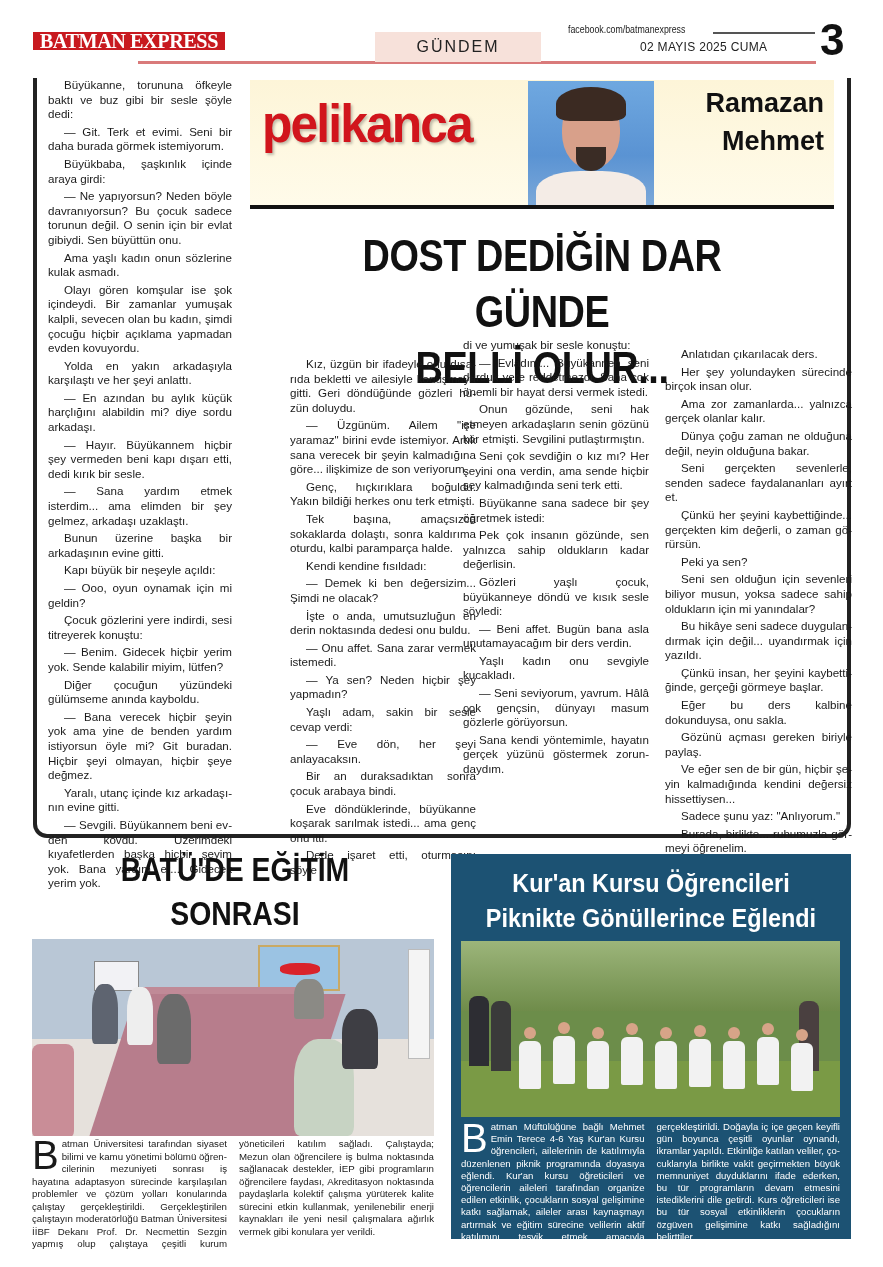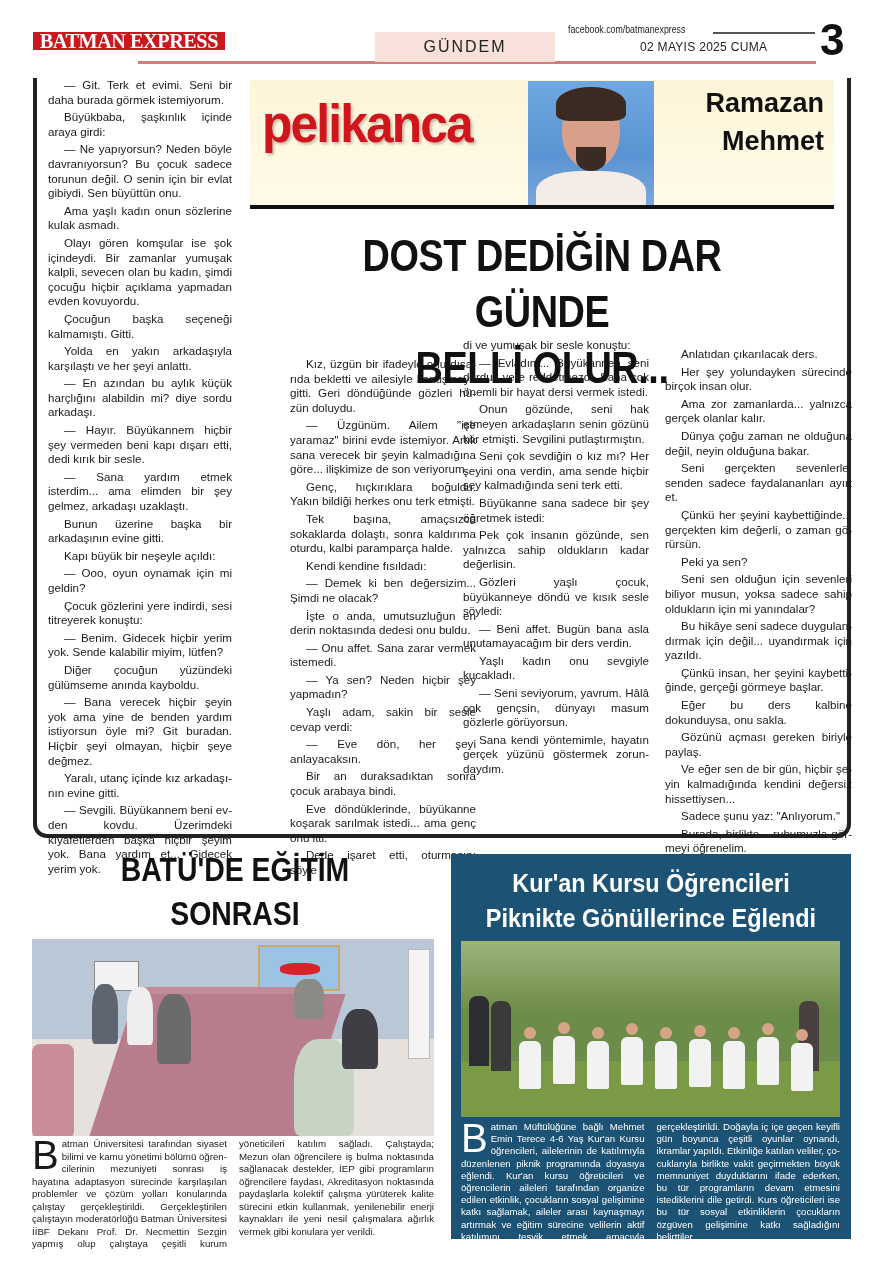--- a/index.html
+++ b/index.html
@@ -3,21 +3,21 @@
 <meta charset="utf-8">
 <style>
   * { box-sizing: border-box; margin: 0; padding: 0; }
   html, body { width: 883px; height: 1267px; background: #ffffff; overflow: hidden; }
   body { position: relative; font-family: "Liberation Sans", sans-serif; color: #1a1a1a; }
 
   
   .masthead { position: absolute; left: 33px; top: 32px; width: 192px; height: 18px; background: #c8191f; display: flex; align-items: center; justify-content: center; }
   .masthead span { font-family: "Liberation Serif", serif; font-weight: bold; color: #fff; font-size: 22px; letter-spacing: -0.5px; transform: scaleX(0.92); white-space: nowrap; }
   .header-rule { position: absolute; left: 138px; top: 61px; width: 678px; height: 3px; background: #d97a7a; }
-  .section-box { position: absolute; left: 375px; top: 32px; width: 180px; height: 30px; background: #f7e1da; display: flex; align-items: center; justify-content: center; }
+  .section-box { position: absolute; left: 375px; top: 32px; width: 166px; height: 30px; background: #f7e1da; display: flex; align-items: center; justify-content: center; }
   .section-box span { font-size: 16px; letter-spacing: 2px; color: #222; }
   .fb { position: absolute; left: 568px; top: 24px; font-size: 10px; color: #222; transform: scaleX(0.88); transform-origin: left; }
   .fb-rule { position: absolute; left: 713px; top: 32px; width: 102px; height: 2px; background: #555; }
   .date { position: absolute; left: 640px; top: 40px; font-size: 12px; color: #222; letter-spacing: 0.3px; }
   .page-num { position: absolute; left: 820px; top: 18px; font-size: 44px; font-weight: bold; color: #111; line-height: 1; }
 
   
   .frame { position: absolute; left: 33px; top: 78px; width: 818px; height: 760px; border-left: 4px solid #222; border-right: 4px solid #222; border-bottom: 4px solid #222; border-radius: 0 0 14px 14px; }
 
   .col { position: absolute; font-size: 11.6px; line-height: 14.6px; text-align: justify; color: #1a1a1a; }
@@ -100,26 +100,26 @@
   <div>Mehmet</div>
 </div>
 <div class="banner-rule"></div>
 
 <div class="headline">
   <div>DOST DEDİĞİN DAR GÜNDE</div>
   <div>BELLİ OLUR...</div>
 </div>
 
 <div class="col col-left">
+  <p>Büyükanne, torununa öfkeyle baktı ve buz gibi bir sesle şöyle dedi:</p>
   <p>— Git. Terk et evimi. Seni bir daha burada görmek istemiyorum.</p>
   <p>Büyükbaba, şaşkınlık içinde araya girdi:</p>
   <p>— Ne yapıyorsun? Neden böy­le davranıyorsun? Bu çocuk sadece torunun değil. O senin için bir evlat gibiydi. Sen büyüttün onu.</p>
   <p>Ama yaşlı kadın onun sözlerine kulak asmadı.</p>
   <p>Olayı gören komşular ise şok için­deydi. Bir zamanlar yumuşak kalpli, sevecen olan bu kadın, şimdi çocu­ğu hiçbir açıklama yapmadan evden kovuyordu.</p>
-  <p>Çocuğun başka seçeneği kalma­mıştı. Gitti.</p>
   <p>Yolda en yakın arkadaşıyla karşı­laştı ve her şeyi anlattı.</p>
   <p>— En azından bu aylık küçük harç­lığını alabildin mi? diye sordu arka­daşı.</p>
   <p>— Hayır. Büyükannem hiçbir şey vermeden beni kapı dışarı etti, dedi kırık bir sesle.</p>
   <p>— Sana yardım etmek isterdim... ama elimden bir şey gelmez, arka­daşı uzaklaştı.</p>
   <p>Bunun üzerine başka bir arkadaşı­nın evine gitti.</p>
   <p>Kapı büyük bir neşeyle açıldı:</p>
   <p>— Ooo, oyun oynamak için mi geldin?</p>
   <p>Çocuk gözlerini yere indirdi, sesi titreyerek konuştu:</p>
   <p>— Benim. Gidecek hiçbir yerim yok. Sende kalabilir miyim, lütfen?</p>
   <p>Diğer çocuğun yüzündeki gülüm­seme anında kayboldu.</p>

